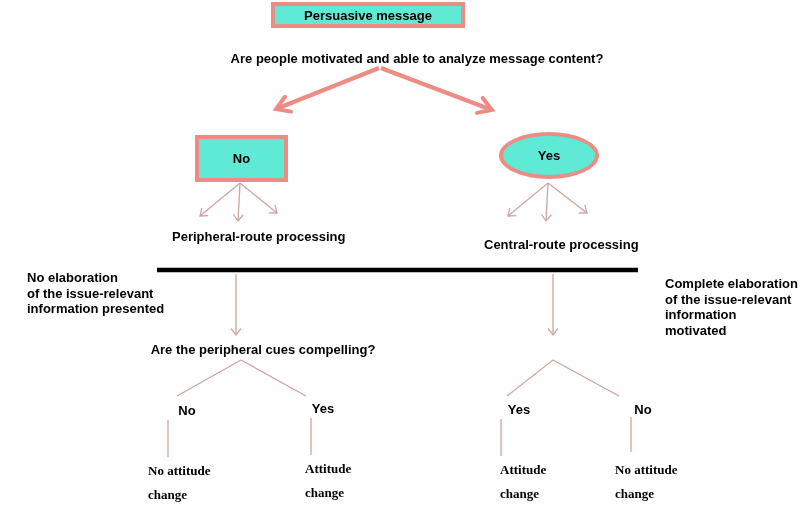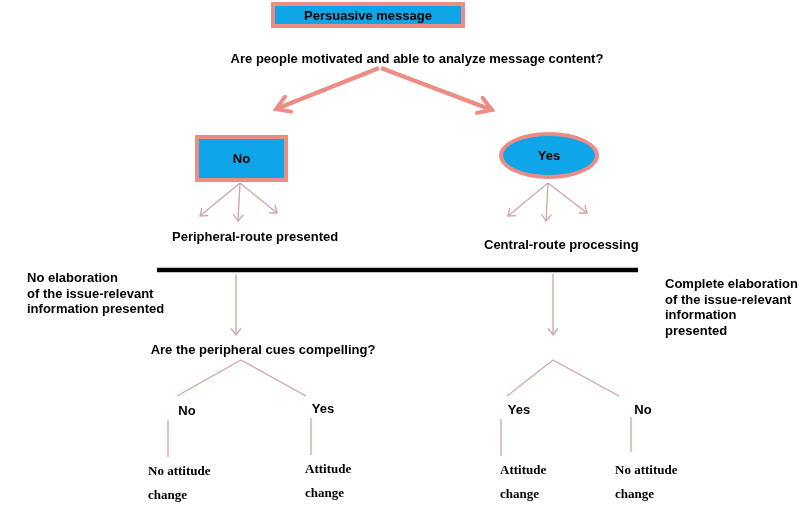--- a/index.html
+++ b/index.html
@@ -23,21 +23,21 @@
     font-size: 13px;
     line-height: 15px;
     white-space: pre-line;
     padding-left: 17px;
   }
   .center { text-align: center; }
   .node {
     position: absolute;
     box-sizing: border-box;
     border: 4px solid var(--accent, #ed8b85);
-    background: #0ea5e9;
+    background: #5eead4;
     display: flex;
     align-items: center;
     justify-content: center;
     font-size: 13px;
   }
   .ellipse { border-radius: 50%; }
   .note { line-height: 15.5px; margin-top: 24px; }
   .outcome { line-height: 24px; font-family: Liberation Serif, serif; }
   .l-thick { stroke: var(--accent, #ed8b85); stroke-width: 4.5; fill: none; }
   .l-thin  { stroke: var(--connector, #cfa5a2); stroke-width: 1.3; fill: none; }
@@ -107,31 +107,31 @@
   <div class="txt center" style="left:0; top:51px; width:800px;">Are people motivated and able to analyze message content?</div>
 
   <div class="node" style="left:195px; top:135px; width:93px; height:47px;">
     <span>No</span>
   </div>
 
   <div class="node ellipse" style="left:499px; top:132px; width:100px; height:47px;">
     <span>Yes</span>
   </div>
 
-  <div class="txt" style="left:155px; top:229px;">Peripheral-route presented</div>
+  <div class="txt" style="left:155px; top:229px;">Peripheral-route processing</div>
 
   <div class="txt" style="left:467px; top:229px;margin-top:8px;">Central-route processing</div>
 
   <div class="txt note" style="left:10px; top:246px;">No elaboration
 of the issue-relevant
 information presented</div>
 
   <div class="txt note" style="left:648px; top:252px;">Complete elaboration
 of the issue-relevant
-information presented</div>
+information motivated</div>
 
   <div class="txt center" style="left:96px; top:342px; width:300px;">Are the peripheral cues compelling?</div>
 
 
   <div class="txt center" style="left:140px; top:403px; width:60px;">No</div>
 
   <div class="txt center" style="left:276px; top:401px; width:60px;">Yes</div>
 
   <div class="txt center" style="left:472px; top:402px; width:60px;">Yes</div>
 

